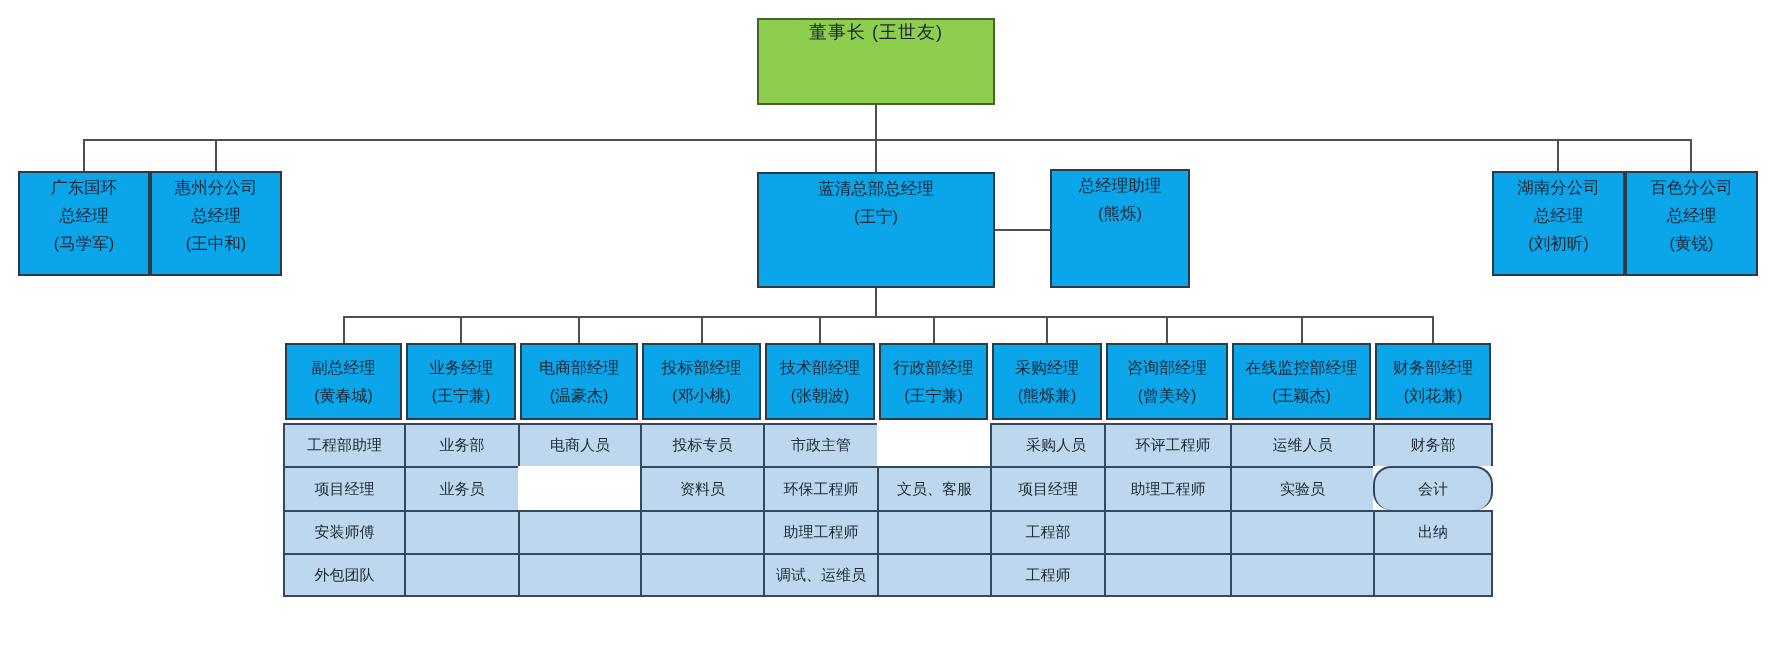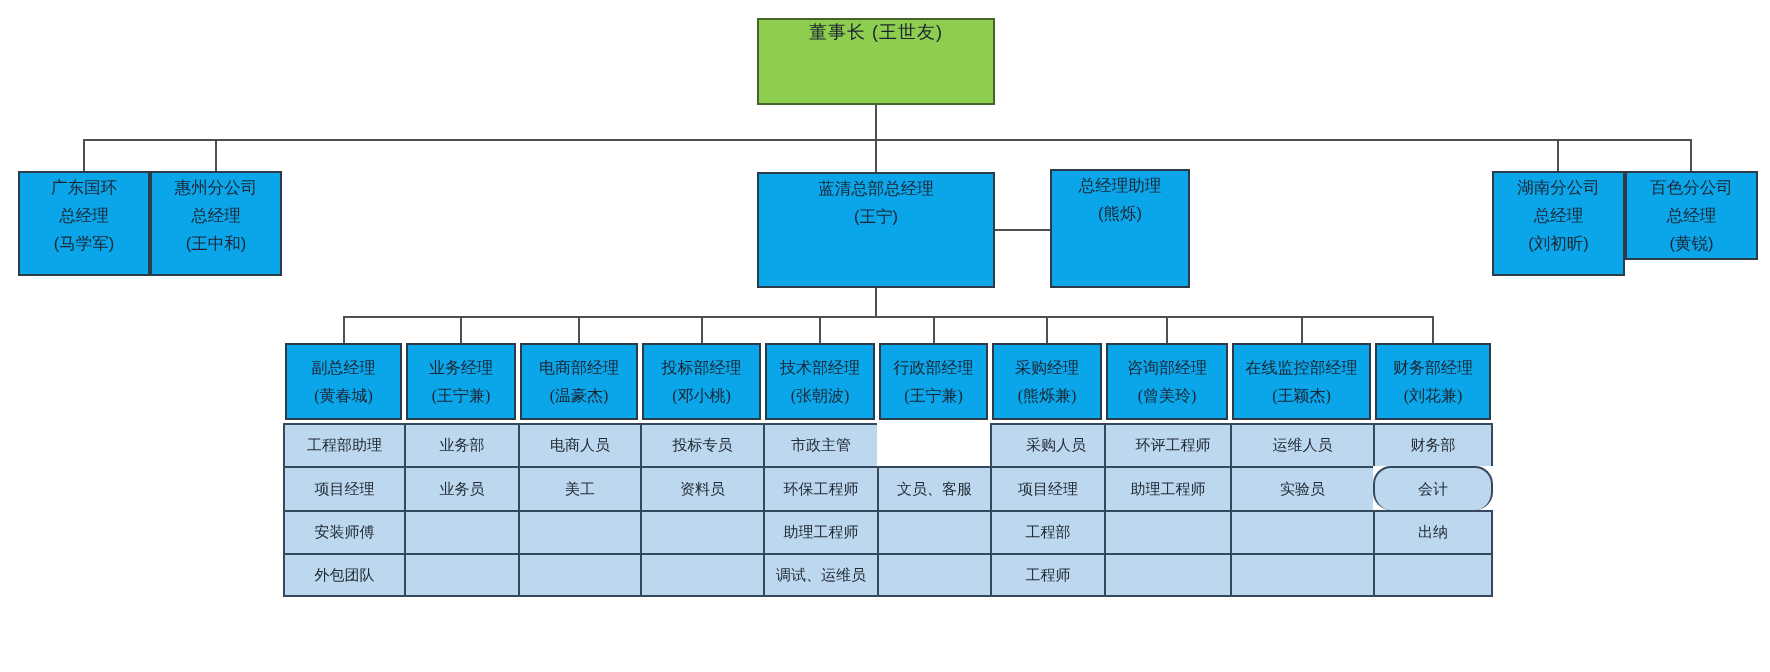--- a/index.html
+++ b/index.html
@@ -14,21 +14,21 @@
   .green{background:var(--green,#8ECE4F);border:2px solid #47652a;}
   .blue{background:var(--blue,#0AA6E9);border:2px solid #2b3b48;}
   .lvl1{font-size:18px;letter-spacing:1px;}
   .lvl2{font-size:16.5px;line-height:1.7;}
   .line{position:absolute;background:#4f4f4f;}
   #dept-grid{position:absolute;left:283px;top:343px;display:grid;grid-template-rows:80px 43px 44px 43px 44px;}
   .mgr{position:relative;}
   .mgr-inner{
     position:absolute;inset:0 2px 3px 2px;background:var(--blue,#0AA6E9);
     border:2px solid #2b3b48;box-sizing:border-box;display:flex;flex-direction:column;
-    align-items:center;justify-content:center;text-align:right;font-size:16px;line-height:1.75;font-family:Liberation Serif, serif;
+    align-items:center;justify-content:center;text-align:right;font-size:16px;line-height:1.75;
   }
   .cell{
     background:var(--cell,#BDD7EE);border-left:2px solid #34495e;border-top:2px solid #34495e;
     box-sizing:border-box;display:flex;align-items:center;justify-content:center;
     text-align:center;font-size:15px;color:#222b36;
   }
   .cell.last-col{border-right:2px solid #34495e;}
   .cell.last-row{border-bottom:2px solid #34495e;}
 </style>
 </head>
@@ -64,21 +64,21 @@
   </div>
   <div class="box blue lvl2" style="left:1050px;top:169px;width:140px;height:119px">
     <span>总经理助理</span>
     <span>(熊烁)</span>
   </div>
   <div class="box blue lvl2" style="left:1492px;top:171px;width:133px;height:105px">
     <span>湖南分公司</span>
     <span>总经理</span>
     <span>(刘初昕)</span>
   </div>
-  <div class="box blue lvl2" style="left:1625px;top:171px;width:133px;height:89px">
+  <div class="box blue lvl2" style="left:1625px;top:171px;width:133px;height:105px">
     <span>百色分公司</span>
     <span>总经理</span>
     <span>(黄锐)</span>
   </div>
 
   <div class="line" style="left:995px;top:229px;width:55px;height:2px"></div>
   <div class="line" style="left:875px;top:288px;width:2px;height:30px"></div>
 
   <div id="dept-grid" style="grid-template-columns: 121px 114px 122px 123px 114px 113px 114px 126px 143px 120px;">
       <div class="mgr" style="grid-area: 1 / 1;">
@@ -101,21 +101,20 @@
       <div class="cell" style="grid-area: 3 / 2;">业务员</div>
       <div class="cell" style="grid-area: 4 / 2;"></div>
       <div class="cell last-row" style="grid-area: 5 / 2;"></div>
       <div class="mgr" style="grid-area: 1 / 3;">
         <div class="mgr-inner">
           <span>电商部经理</span>
           <span>(温豪杰)</span>
         </div>
       </div>
       <div class="cell" style="grid-area: 2 / 3;">电商人员</div>
-      <div class="cell" style="grid-area: 3 / 3;">美工</div>
       <div class="cell" style="grid-area: 4 / 3;"></div>
       <div class="cell last-row" style="grid-area: 5 / 3;"></div>
       <div class="mgr" style="grid-area: 1 / 4;">
         <div class="mgr-inner">
           <span>投标部经理</span>
           <span>(邓小桃)</span>
         </div>
       </div>
       <div class="cell" style="grid-area: 2 / 4;">投标专员</div>
       <div class="cell" style="grid-area: 3 / 4;">资料员</div>

